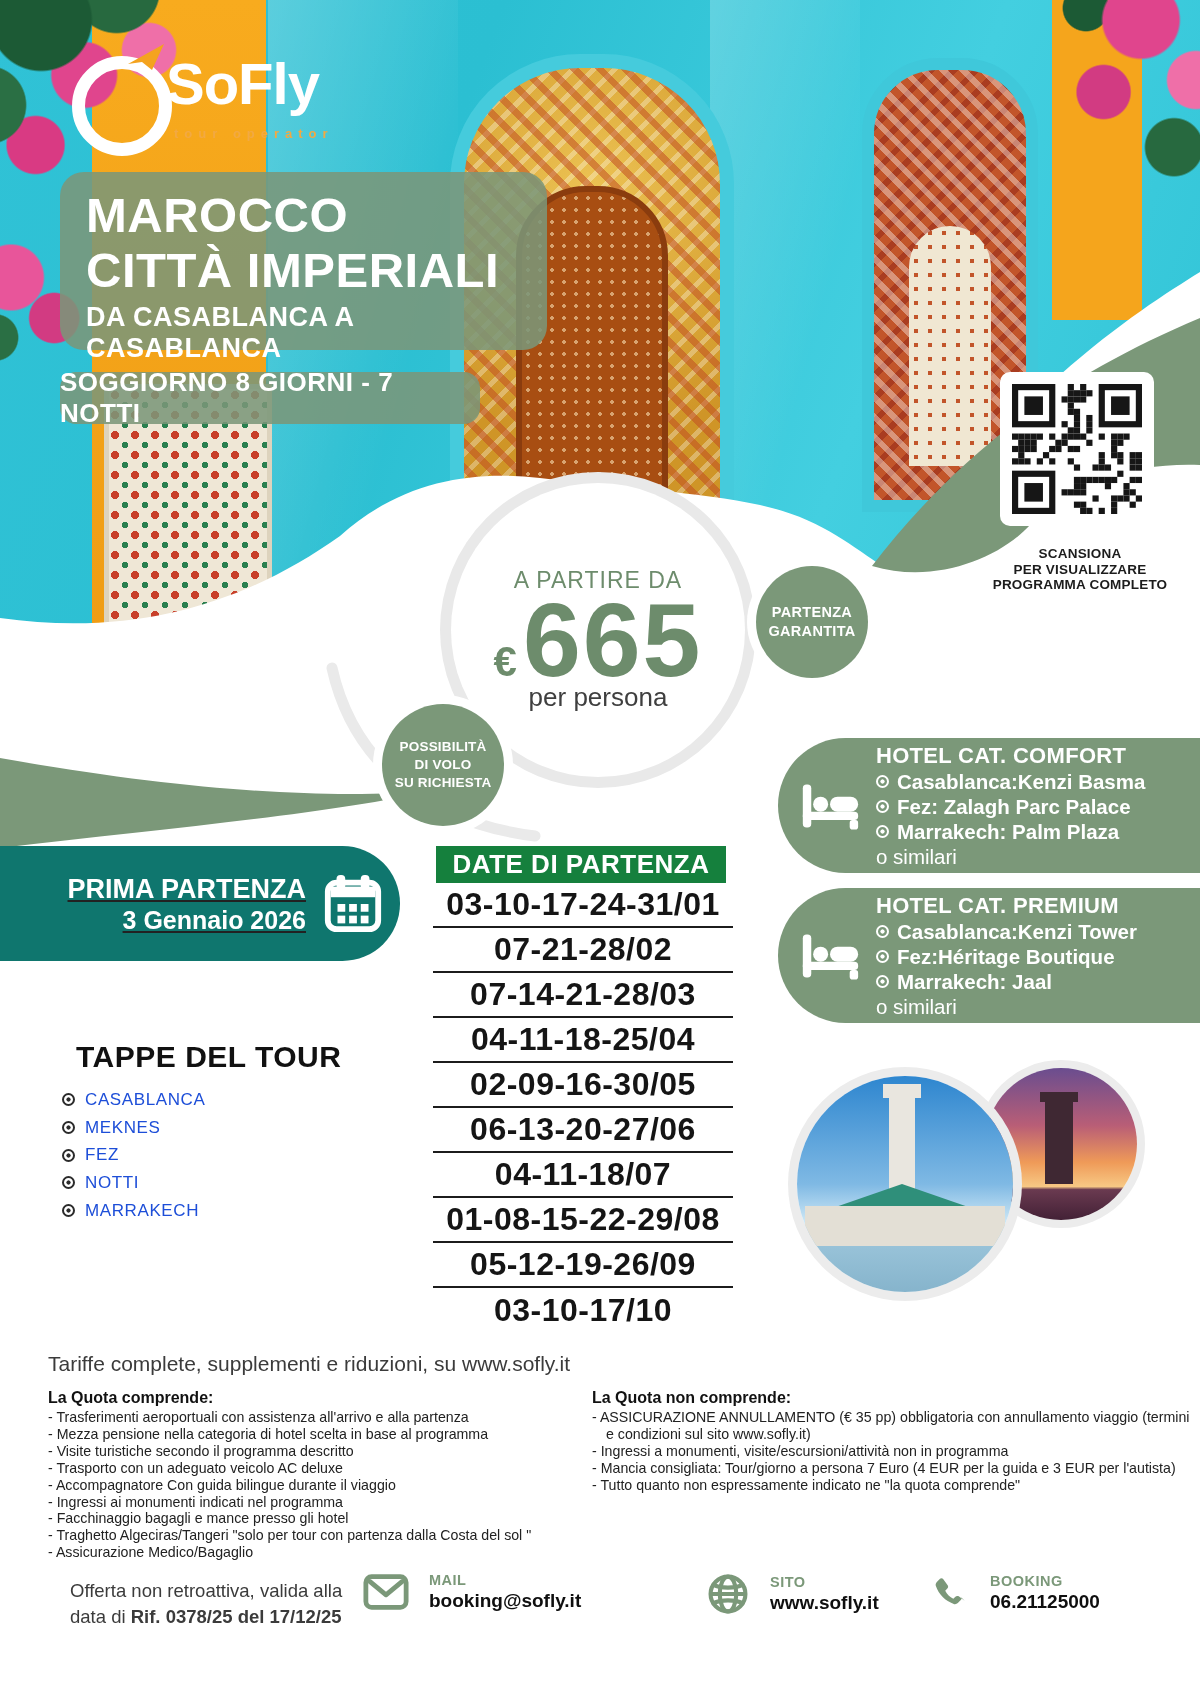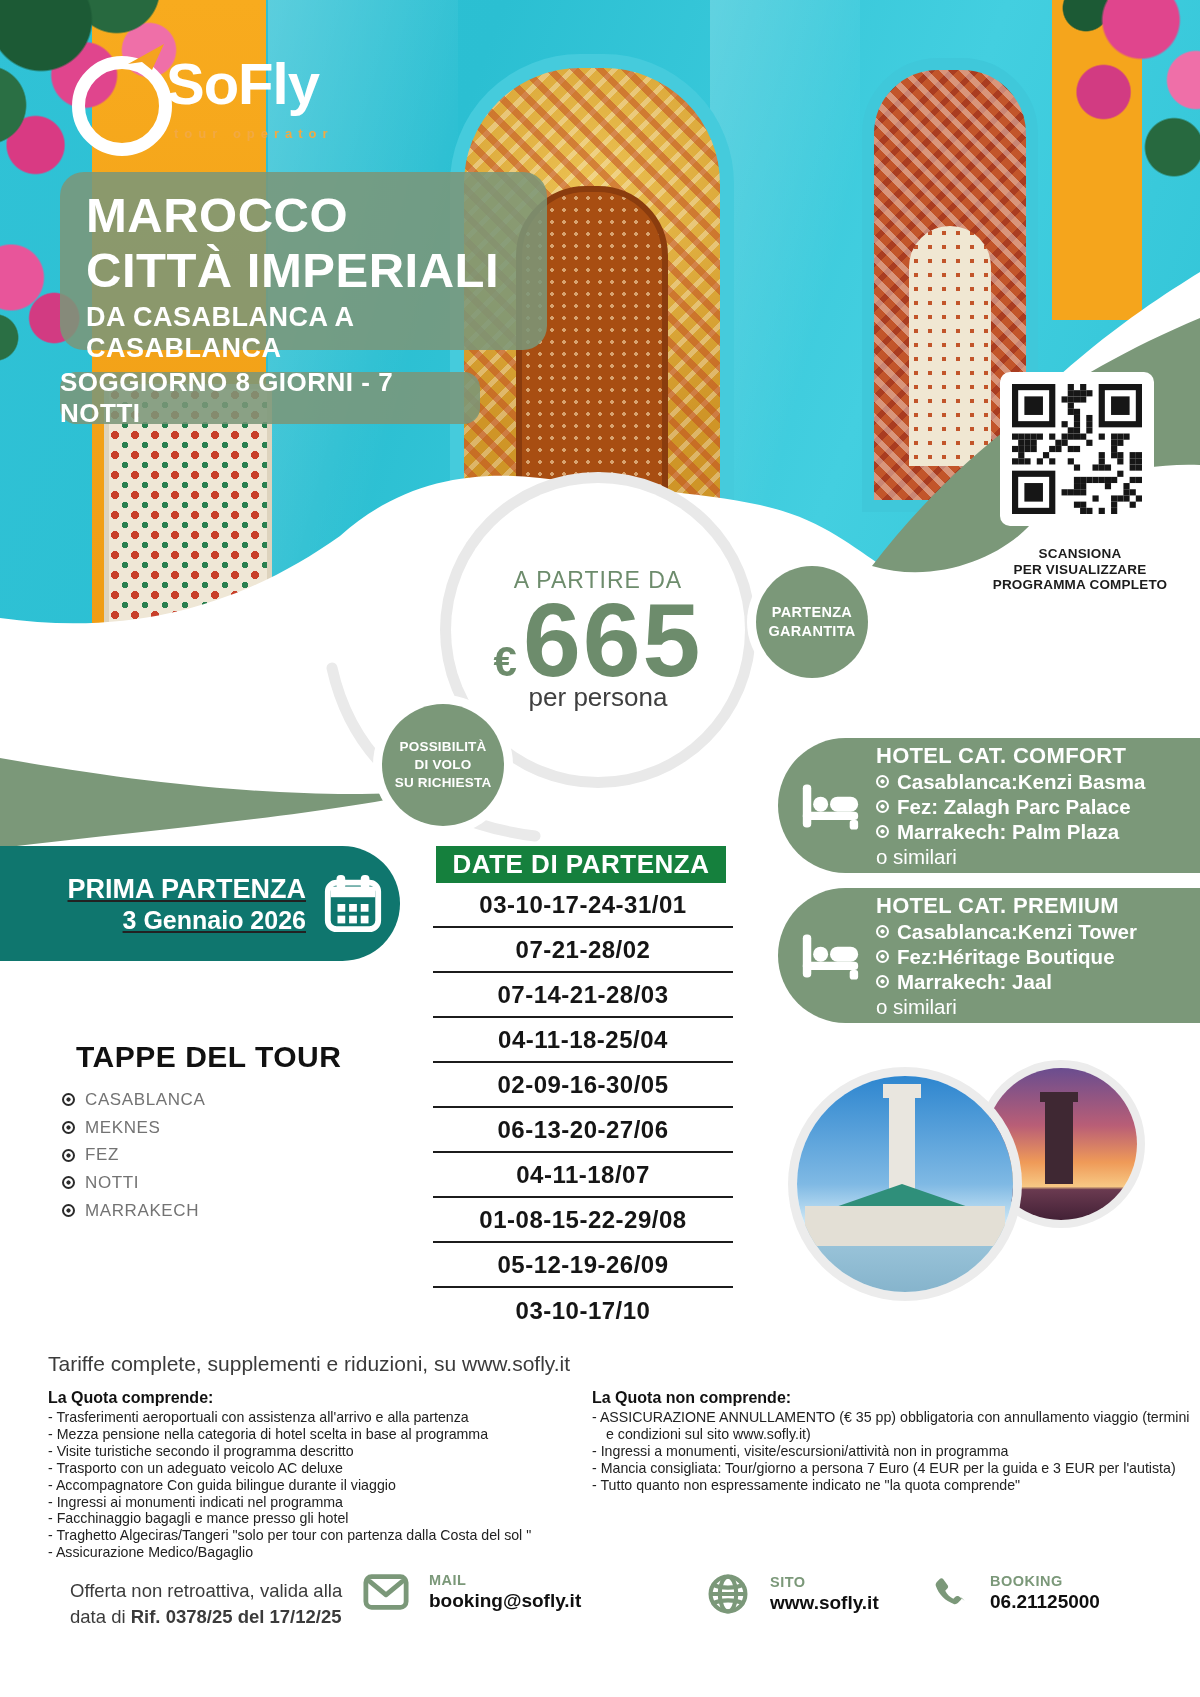--- a/index.html
+++ b/index.html
@@ -110,28 +110,28 @@
   #primaBand{left:0;top:846px;width:400px;height:115px;background:#0f766e;border-radius:0 70px 70px 0;
         display:flex;align-items:center;justify-content:flex-end;box-sizing:border-box;padding-right:16px;text-decoration:underline;}
   #primaText{text-align:right;color:#fff;margin-right:16px;}
   #primaLabel{font-size:27px;font-weight:800;line-height:32px;}
   #primaDate{font-size:25px;font-weight:700;line-height:30px;}
 
   
   #datesHeader{left:436px;top:846px;width:290px;height:37px;background:#15803d;display:flex;align-items:center;
         justify-content:center;font-size:26px;font-weight:700;color:#fff;letter-spacing:.5px;}
   #datesRows{left:433px;top:883px;width:300px;}
-  .dateRow{height:45px;display:flex;align-items:center;justify-content:center;font-size:24px;font-weight:600;
+  .dateRow{height:45px;display:flex;align-items:center;justify-content:center;font-size:32px;font-weight:600;
         color:#151515;letter-spacing:.5px;border-bottom:2px solid #1c1c1c;box-sizing:border-box;}
   .dateRow:last-child{border-bottom:none;}
 
   
   #tappeTitle{left:76px;top:1040px;font-size:30px;font-weight:800;color:#111;letter-spacing:.5px;}
   #tappeList{left:62px;top:1086px;}
-  .stop{display:flex;align-items:center;height:27.7px;font-size:17px;font-weight:500;color:#737373;letter-spacing:.6px;}
+  .stop{display:flex;align-items:center;height:27.7px;font-size:17px;font-weight:500;color:#1d4ed8;letter-spacing:.6px;}
   .bringDark{display:inline-block;width:9px;height:9px;border:2px solid #2b2b2b;border-radius:50%;margin-right:10px;
         background:radial-gradient(circle,#2b2b2b 0 1.8px,transparent 2.4px);}
 
   
   #photoCasablanca{left:797px;top:1076px;width:216px;height:216px;border-radius:50%;overflow:hidden;z-index:6;
         box-shadow:0 0 0 9px #ececec;background:linear-gradient(180deg,#2e86cf 0%,#7fb9e4 50%,#cfe8f5 68%,#9fc8dd 70%,#86b4cc 100%);}
   #photoMarrakech{left:985px;top:1068px;width:152px;height:152px;border-radius:50%;overflow:hidden;z-index:5;
         box-shadow:0 0 0 8px #ececec;background:linear-gradient(180deg,#6a4d8f 0%,#b95e76 38%,#ef9a58 62%,#f7c884 78%,#6a3a50 80%,#432136 100%);}
   .minaret{position:absolute;left:92px;top:20px;width:26px;height:118px;background:#e9e6df;}
   .minaretTop{position:absolute;left:86px;top:8px;width:38px;height:14px;background:#e9e6df;}

